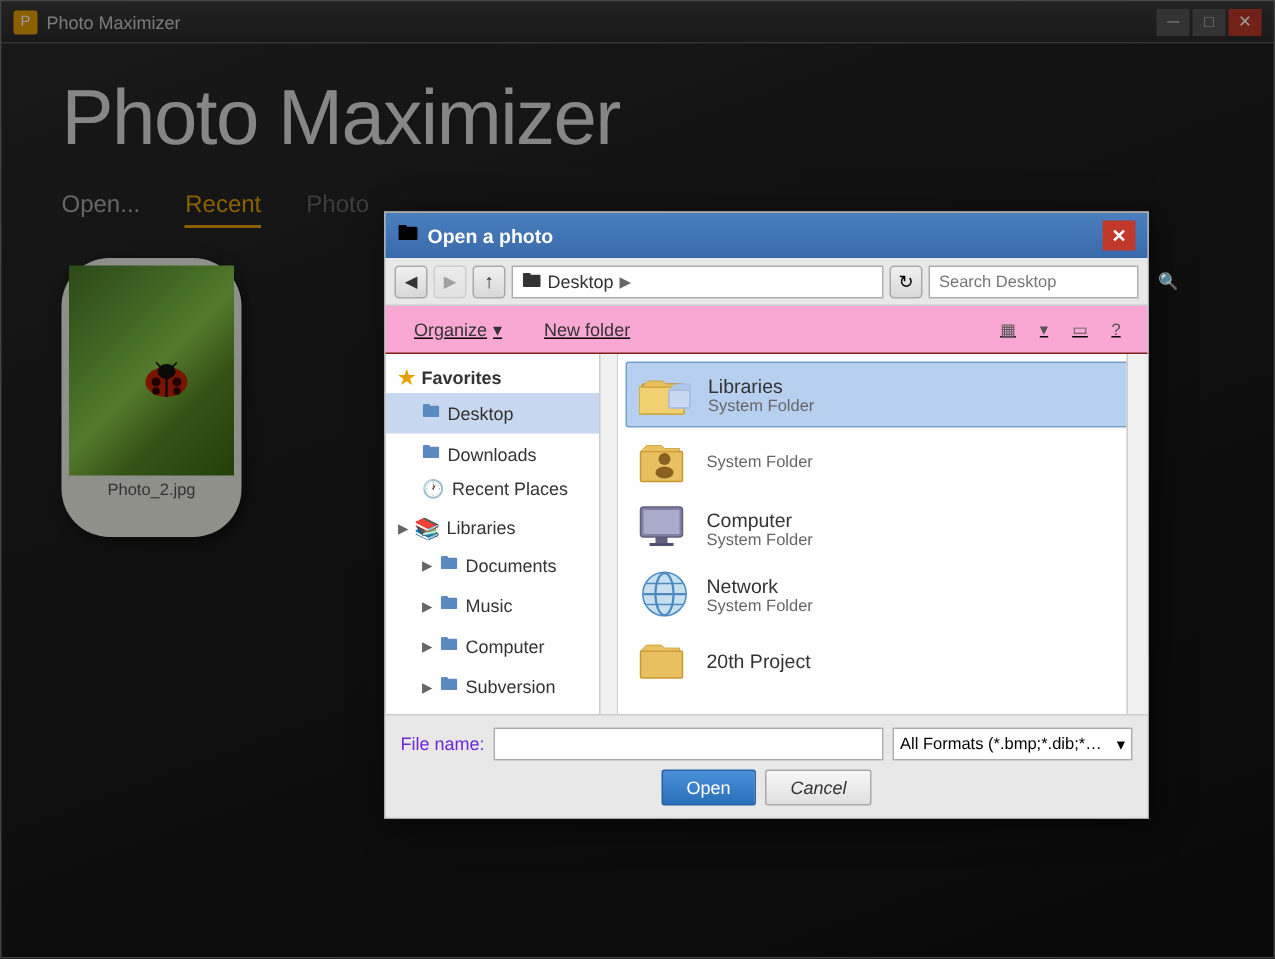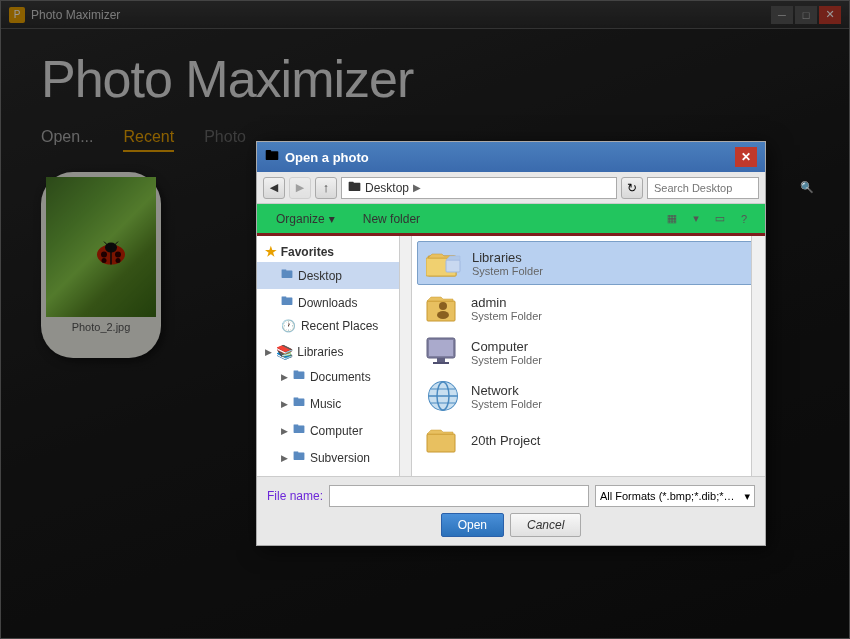--- a/index.html
+++ b/index.html
@@ -257,21 +257,21 @@
       border-radius: 3px;
       cursor: pointer;
       display: flex;
       align-items: center;
       justify-content: center;
       font-size: 12px;
     }
 
     .search-box {
       height: 22px;
-      width: 112px;
+      width: 140px;
       border: 1px solid #aaa;
       background: white;
       display: flex;
       align-items: center;
       padding: 0 6px;
       gap: 4px;
     }
 
     .search-input {
       border: none;
@@ -283,26 +283,27 @@
     }
 
     .search-icon {
       color: #666;
       font-size: 11px;
     }
 
     
     .toolbar {
       height: 32px;
-      background: #22c55e;
-      border-bottom: 3px solid #7f1d1d;
+      background: #f9a8d4;
+      border-bottom: 1px solid #7f1d1d;
       display: flex;
       align-items: center;
       padding: 0 10px;
       gap: 10px;
+      text-decoration: underline;
     }
 
     .toolbar-btn {
       height: 24px;
       padding: 0 8px;
       background: transparent;
       border: 1px solid transparent;
       cursor: pointer;
       font-size: 12px;
       color: #333;
@@ -706,21 +707,20 @@
             <div class="file-item-icon">
               <svg width="36" height="30" viewBox="0 0 36 30" xmlns="http://www.w3.org/2000/svg">
                 <rect x="2" y="8" width="28" height="20" rx="1" fill="#e8c060" stroke="#c89830" stroke-width="1"></rect>
                 <path d="M2 8 L6 4 L16 4 L18 6 L28 6 L28 8 Z" fill="#e8c060" stroke="#c89830" stroke-width="0.5"></path>
 
                 <circle cx="18" cy="13" r="4" fill="#8a6020"></circle>
                 <ellipse cx="18" cy="22" rx="6" ry="4" fill="#8a6020"></ellipse>
               </svg>
             </div>
             <div class="file-info">
-              <div class="file-name">admin</div>
               <div class="file-type">System Folder</div>
             </div>
           </div>
 
           <div class="file-item">
             <div class="file-item-icon">
               <svg width="36" height="32" viewBox="0 0 36 32" xmlns="http://www.w3.org/2000/svg">
                 <rect x="2" y="2" width="28" height="20" rx="2" fill="#8080a0" stroke="#606080" stroke-width="1"></rect>
                 <rect x="4" y="4" width="24" height="16" fill="#aaaacc"></rect>
                 <rect x="12" y="22" width="8" height="4" fill="#606080"></rect>

